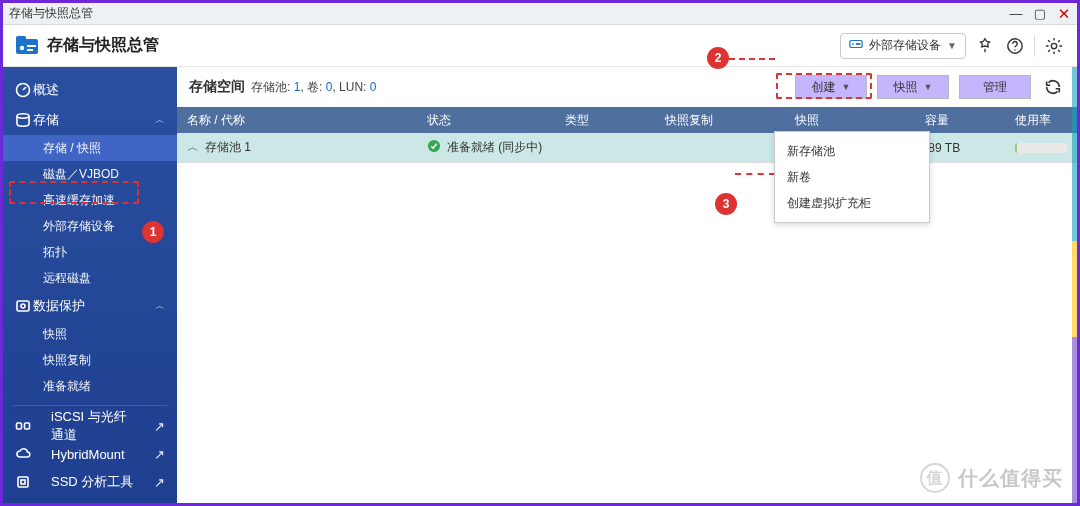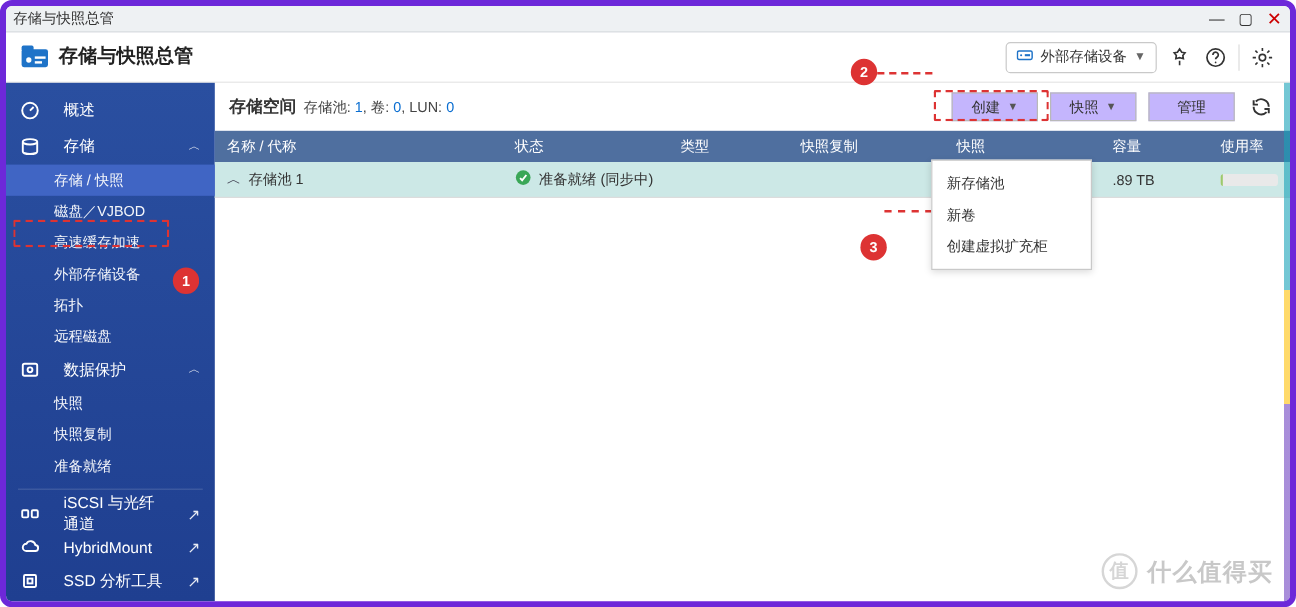--- a/index.html
+++ b/index.html
@@ -1,33 +1,33 @@
 <!DOCTYPE html>
 <html><head>
 <meta charset="utf-8">
 <style>
 html,body{margin:0;padding:0;font-family:"Microsoft YaHei","PingFang SC",Arial,sans-serif;font-size:12px;color:#333;background:#fff}
 *{box-sizing:border-box}
-.outer{width:1080px;height:506px;border:5px solid #6d28d9;border-radius:10px;position:relative;overflow:hidden;background:#fff}
+.outer{width:1080px;height:506px;border:3px solid #6d28d9;border-radius:0;position:relative;overflow:hidden;background:#fff}
 .titlebar{height:22px;background:#eef1f3;border-bottom:1px solid #d9dde0;display:flex;align-items:center;padding:0 6px;font-size:12px;color:#333;justify-content:space-between}
 .win-ctrl{display:flex;gap:10px;align-items:center}
 .win-ctrl span{width:14px;height:14px;display:inline-flex;align-items:center;justify-content:center;font-size:13px;color:#333}
 .win-close{color:#c00!important;font-size:15px!important}
 .header{height:42px;border-bottom:1px solid #e5e5e5;display:flex;align-items:center;padding:0 12px;gap:8px}
 .header-left{display:flex;align-items:center;gap:8px;flex:1}
 .app-icon{width:24px;height:22px;position:relative}
 .app-icon svg{width:100%;height:100%}
 .app-title{font-size:16px;font-weight:600;color:#222}
 .hdr-btn{height:26px;border:1px solid #c9c9c9;border-radius:4px;background:#fff;display:inline-flex;align-items:center;gap:6px;padding:0 8px;font-size:12px;color:#333}
 .hdr-btn .chev{font-size:10px;color:#666}
 .hdr-icon{width:22px;height:22px;display:inline-flex;align-items:center;justify-content:center;color:#333}
 .hdr-icon svg{width:18px;height:18px}
 .body{display:flex;height:calc(100% - 42px)}
 .sidebar{width:174px;background:linear-gradient(180deg,#2a4fa0,#1f3f90);color:#fff;padding:8px 0;overflow:auto;position:relative}
-.side-group{display:flex;align-items:center;height:30px;padding:0 12px;gap:20px;font-size:13px}
+.side-group{display:flex;align-items:center;height:30px;padding:0 12px;gap:2px;font-size:13px}
 .side-group .lbl{flex:1}
 .side-group .caret{font-size:10px;opacity:.9}
 .side-icon{width:16px;height:16px;display:inline-flex;align-items:center;justify-content:center}
 .side-icon svg{width:16px;height:16px;stroke:#fff;fill:none;stroke-width:1.6}
 .side-item{height:26px;padding-left:40px;display:flex;align-items:center;font-size:12px;opacity:.95}
 .side-item.active{background:#4267c7}
 .side-link{display:flex;align-items:center;height:28px;padding:0 12px;gap:20px;font-size:13px}
 .side-link .ext{margin-left:auto;opacity:.9}
 .side-div{height:1px;background:rgba(255,255,255,.15);margin:6px 10px}
 .main{flex:1;display:flex;flex-direction:column;position:relative;min-width:0}
@@ -49,21 +49,21 @@
 .c-snap{width:130px}
 .c-size{width:90px}
 .c-usage{flex:1}
 .trow{display:flex;height:30px;align-items:center;background:#cce8e6;border-bottom:1px solid #dcdcdc;font-size:12px}
 .trow .td{padding:0 10px;display:flex;align-items:center;gap:6px}
 .expand-caret{color:#445;font-size:12px}
 .status-ok svg{width:14px;height:14px}
 .usage-bar{flex:1;height:10px;background:#e9e9e9;border-radius:3px;position:relative;overflow:hidden}
 .usage-fill{position:absolute;left:0;top:0;bottom:0;width:4%;background:#9cc96b}
 
-.dropdown{position:absolute;top:64px;left:597px;width:134px;background:#fff;border:1px solid #c9c9c9;box-shadow:0 2px 6px rgba(0,0,0,.15);padding:6px 0;z-index:10}
+.dropdown{position:absolute;top:64px;left:597px;width:156px;background:#fff;border:1px solid #c9c9c9;box-shadow:0 2px 6px rgba(0,0,0,.15);padding:6px 0;z-index:10}
 .drop-item{height:26px;display:flex;align-items:center;padding:0 12px;font-size:12px;color:#333}
 
 .redbox{position:absolute;border:2px dashed #d33;border-radius:2px;pointer-events:none}
 .redbox.b1{left:3px;top:146px;width:128px;height:22px}
 .redbox.b2{left:772px;top:36px;width:100px;height:22px}
 .redbox.b3{left:598px;top:98px;width:125px;height:20px}
 .redcircle{position:absolute;width:22px;height:22px;border-radius:50%;background:#d33;color:#fff;display:flex;align-items:center;justify-content:center;font-size:12px;font-weight:600;z-index:20}
 .redarrow{position:absolute;border-top:2px dashed #d33;pointer-events:none}
 
 .watermark{position:absolute;right:14px;bottom:10px;display:flex;align-items:center;gap:8px;color:#bfbfbf;font-size:20px;font-weight:600;opacity:.85;letter-spacing:1px}

